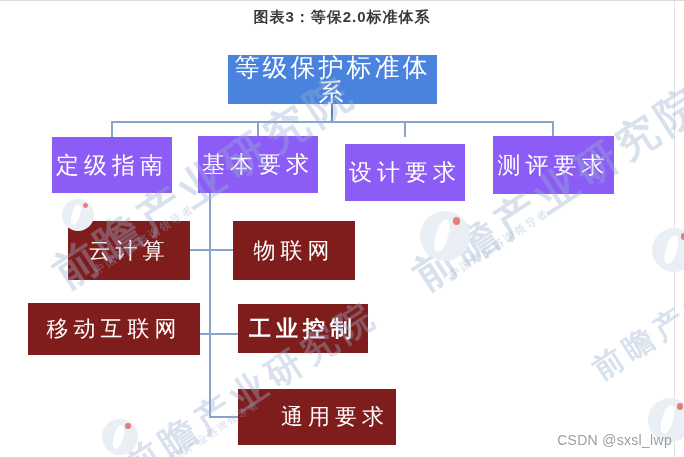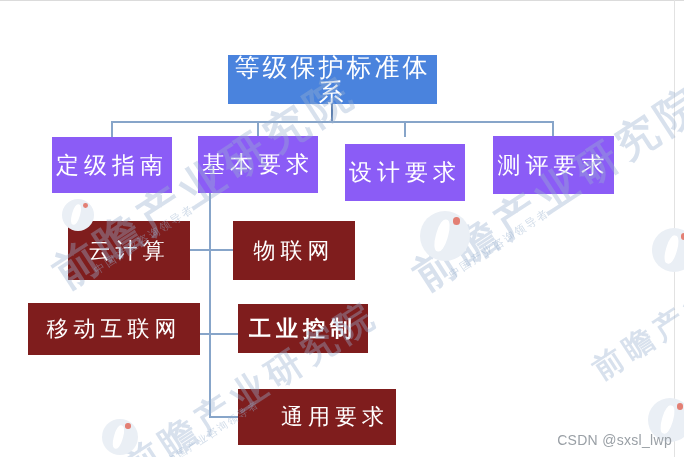--- a/index.html
+++ b/index.html
@@ -81,20 +81,21 @@
   }
 </style>
 </head>
 <body>
 
 <div id="canvas">
 
   <div class="frame-top"></div>
   <div class="frame-right"></div>
 
+  <div class="chart-title">图表3：等保2.0标准体系</div>
 
   <div class="line ln-root-drop"></div>
   <div class="line ln-hmain"></div>
   <div class="line ln-d1"></div>
   <div class="line ln-d2"></div>
   <div class="line ln-d3"></div>
   <div class="line ln-d4"></div>
   <div class="line ln-spine"></div>
   <div class="line ln-cloud"></div>
   <div class="line ln-mobile"></div>

